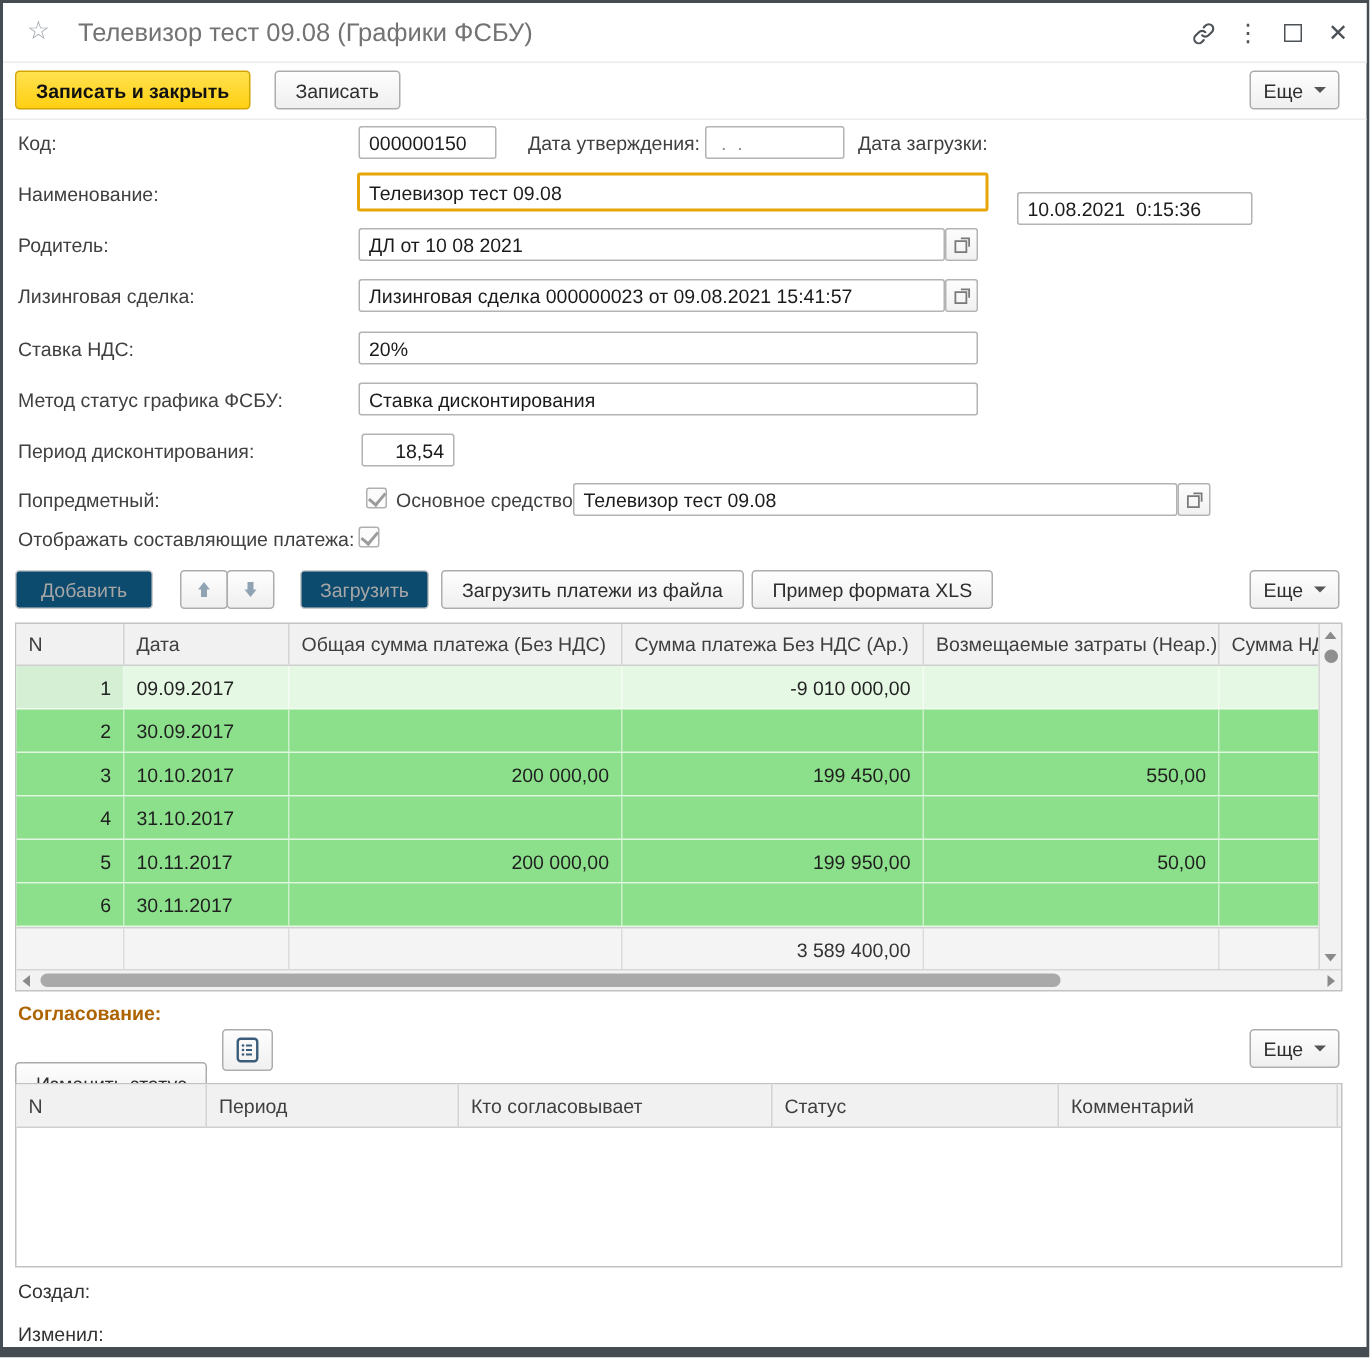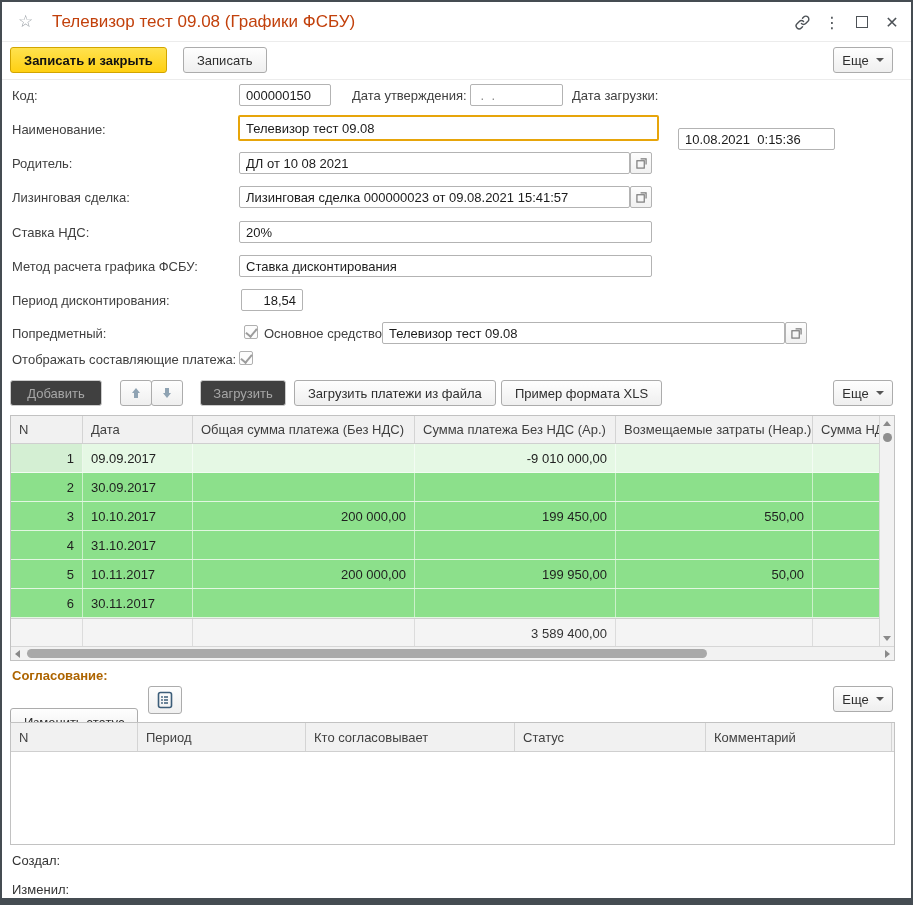--- a/index.html
+++ b/index.html
@@ -5,32 +5,32 @@
   * { box-sizing: border-box; margin: 0; padding: 0; }
   html,body { width:913px; height:905px; overflow:hidden; }
   body { font-family:"Liberation Sans","DejaVu Sans",sans-serif; font-size:13px; color:#333; background:#fff; }
 
   .window { position:relative; width:913px; height:905px; background:#fff;
             border:2px solid #454c52; border-bottom:7px solid #454c52; }
 
   
   .titlebar { position:absolute; left:0; top:0; width:909px; height:40px; border-bottom:1px solid #ececec; background:#fff; }
   .star { position:absolute; left:16px; top:9px; font-size:17px; color:#9aa0a6; }
-  .win-title { position:absolute; left:50px; top:10px; font-size:17px; color:#c2410c; white-space:nowrap; }
+  .win-title { position:absolute; left:50px; top:10px; font-size:17px; color:#737373; white-space:nowrap; }
   .tb-ico { position:absolute; top:8px; width:24px; height:24px; display:flex; align-items:center; justify-content:center; color:#4d5257; cursor:pointer; }
   .kebab { font-size:16px; letter-spacing:0; color:#4d5257; }
   .maxbox { width:12px; height:12px; border:1.6px solid #4d5257; }
   .closex { font-size:16px; color:#4d5257; }
 
   
   .btn { position:absolute; height:26px; padding:0 13px; display:inline-flex; align-items:center; justify-content:center;
          background:linear-gradient(#fefefe,#efefef); border:1px solid #acacac; border-radius:3px;
          font-size:13px; color:#2e2e2e; white-space:nowrap; cursor:pointer; }
   .btn.primary { background:linear-gradient(#ffe24f,#ffd013); border-color:#d2a500; font-weight:bold; color:#111; }
-  .btn.disabled { color:#a6a6a6; border-color:#cccccc; background:#404040; }
+  .btn.disabled { color:#a6a6a6; border-color:#cccccc; background:#0c4a6e; }
   .caret { width:0; height:0; border-left:4px solid transparent; border-right:4px solid transparent; border-top:4px solid #555; margin-left:7px; }
   .sep-line { position:absolute; left:0; width:909px; height:1px; background:#ececec; }
 
   
   .flabel { position:absolute; left:10px; color:#404040; white-space:nowrap; }
   .ilabel { position:absolute; color:#404040; white-space:nowrap; }
   .inp { position:absolute; height:22px; background:#fff; border:1px solid #b3b3b3; border-radius:2px;
          display:flex; align-items:center; padding:0 6px; color:#1b1b1b; white-space:pre; overflow:hidden; }
   .inp.focused { border:2px solid #e7a50a; border-radius:2px; }
   .inp.num { justify-content:flex-end; }
@@ -141,21 +141,21 @@
   <span class="pickbtn" style="left:628px; top:184px;">
     <svg width="11" height="11" viewBox="0 0 12 12">
         <rect x="1" y="3" width="8" height="8" fill="none" stroke="#7a7a7a" stroke-width="1.3"></rect>
         <path d="M5 1h6v6" fill="none" stroke="#7a7a7a" stroke-width="1.3"></path>
       </svg>
   </span>
 
   <span class="flabel" style="top:223px;">Ставка НДС:</span>
   <div class="inp" style="left:237px; top:219px; width:413px;">20%</div>
 
-  <span class="flabel" style="top:257px;">Метод расчета графика ФСБУ:</span>
+  <span class="flabel" style="top:257px;">Метод статус графика ФСБУ:</span>
   <div class="inp" style="left:237px; top:253px; width:413px;">Ставка дисконтирования</div>
 
   <span class="flabel" style="top:291px;">Период дисконтирования:</span>
   <div class="inp num" style="left:239px; top:287px; width:62px;">18,54</div>
 
   <span class="flabel" style="top:324px;">Попредметный:</span>
   <span class="cb" style="left:242px; top:323px;"></span>
   <span class="ilabel" style="left:262px; top:324px;">Основное средство:</span>
   <div class="inp" style="left:380px; top:320px; width:403px;">Телевизор тест 09.08</div>
   <span class="pickbtn" style="left:783px; top:320px;">

